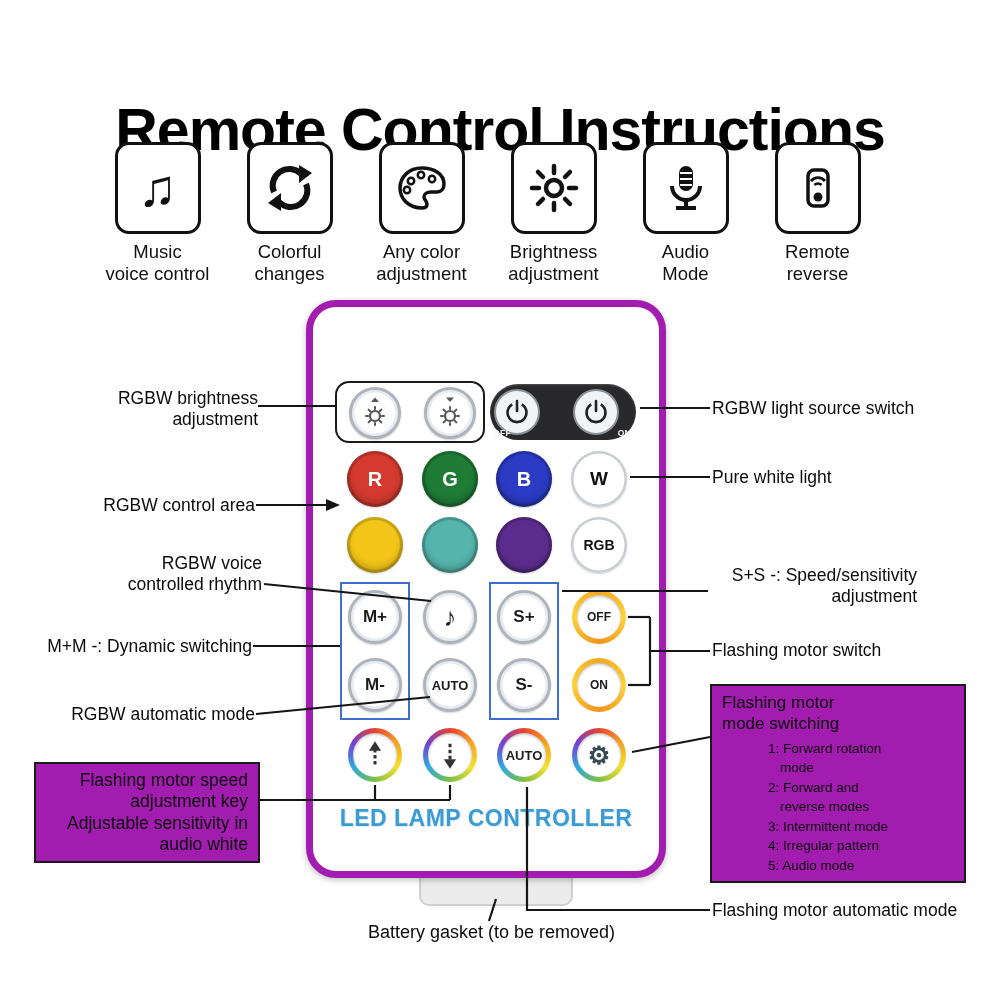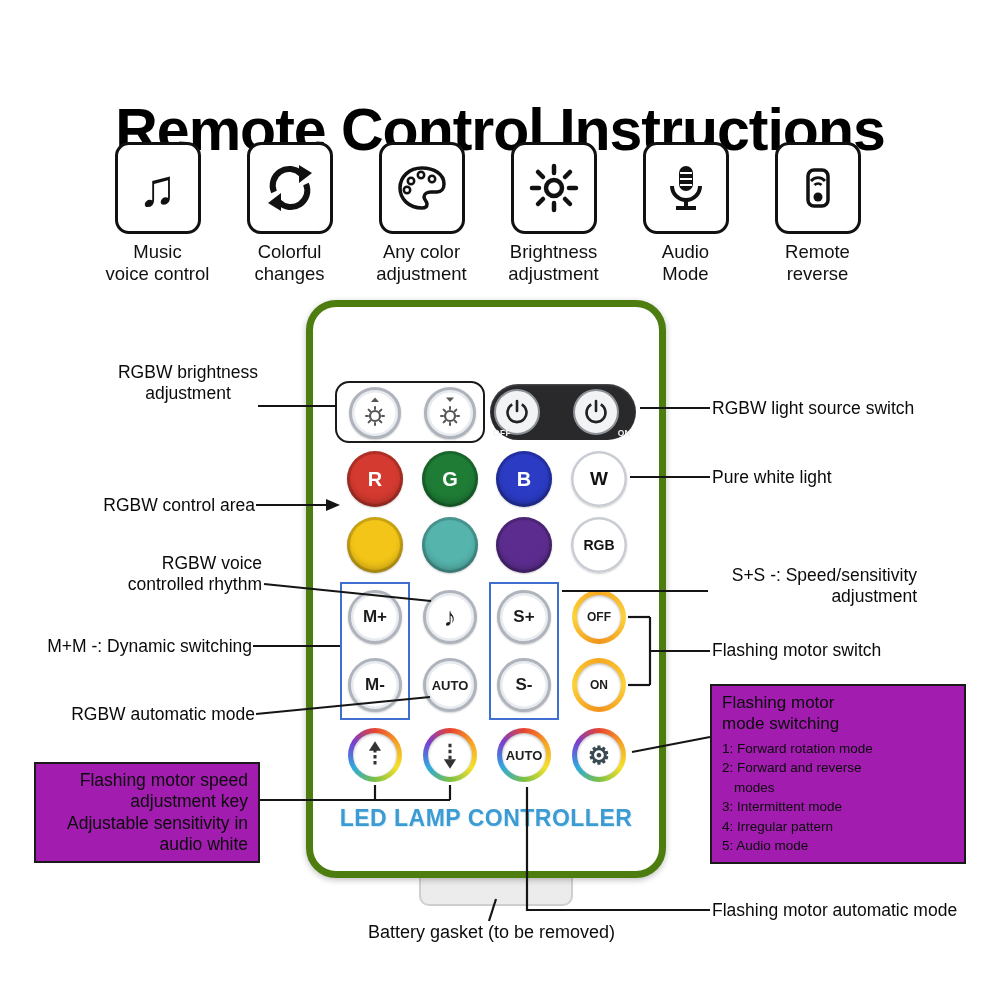--- a/index.html
+++ b/index.html
@@ -13,21 +13,21 @@
   
   .features{position:absolute;left:95px;top:142px;width:785px;display:flex;justify-content:space-between;}
   .feature{width:125px;text-align:center;}
   .feature-box{width:80px;height:86px;margin:0 auto;border:3.5px solid #111;border-radius:14px;
                display:flex;align-items:center;justify-content:center;background:#fff;}
   .feature-label{margin-top:7px;font-size:18.5px;line-height:1.18;color:#111;}
   .glyph-big{font-size:52px;line-height:1;color:#111;}
 
   
   .remote{position:absolute;left:306px;top:300px;width:360px;height:578px;box-sizing:border-box;
-          border:7px solid #4d7c0f;border-radius:30px;background:#fff;z-index:2;
+          border:7px solid #a21caf;border-radius:30px;background:#fff;z-index:2;
           box-shadow:0 2px 6px rgba(0,0,0,.25);}
   .remote-inner{position:absolute;left:0;top:0;right:0;bottom:0;}
 
   .sun-enclosure{position:absolute;left:22px;top:74px;width:150px;height:62px;box-sizing:border-box;
                  border:2.5px solid #1a1a1a;border-radius:14px;}
   .power-panel{position:absolute;left:177px;top:77px;width:146px;height:56px;border-radius:28px;
                background:#29292c;box-shadow:inset 0 1px 2px rgba(255,255,255,.2);}
   .power-circle{position:absolute;top:5px;width:46px;height:46px;border-radius:50%;background:#f2f3f4;
                 box-sizing:border-box;border:2.5px solid #8e9298;display:flex;align-items:center;justify-content:center;}
   .power-tag{position:absolute;bottom:2px;font-size:8.5px;font-weight:bold;color:#f2f2f2;letter-spacing:.3px;}
@@ -60,21 +60,21 @@
   
   .lines{position:absolute;left:0;top:0;z-index:3;pointer-events:none;}
 
   
   .lbl{position:absolute;font-size:17.5px;line-height:1.22;color:#0b0b0b;z-index:4;white-space:nowrap;}
   .lbl-right-align{text-align:right;}
   .lbl-box{border:2px solid #1a1a1a;background:#a21caf;padding:6px 10px;white-space:normal;}
   .speed-box{left:34px;top:762px;width:226px;box-sizing:border-box;text-align:right;}
   .mode-box{left:710px;top:684px;width:256px;box-sizing:border-box;font-size:17px;line-height:1.25;}
   .mode-items{margin-top:4px;width:178px;font-size:13.5px;line-height:1.45;}
-  .mode-item{padding-left:12px;text-indent:-12px;}
+  .mode-item{padding-left:12px;text-indent:-12px;margin-left:46px;}
 </style>
 </head>
 <body>
 
 <div class="canvas">
 
   <h1 class="title">Remote Control Instructions</h1>
 
   <div class="features">
     <div class="feature">
@@ -301,21 +301,21 @@
       <path d="M628 685 L650 685"></path>
       <path d="M650 617 L650 685"></path>
       <path d="M650 651 L710 651"></path>
       <path d="M710 737 L632 752"></path>
       <path d="M710 910 L527 910 L527 787"></path>
       <path d="M489 921 L496 899"></path>
     </g>
     <polygon points="326,499 340,505 326,511" fill="#151515"></polygon>
   </svg>
 
-  <div class="lbl lbl-right-align" style="right:742px;top:362px;text-align:center;">
+  <div class="lbl lbl-right-align" style="right:742px;top:388px;">
     <div>RGBW brightness</div>
     <div>adjustment</div>
   </div>
   <div class="lbl" style="right:745px;top:495px;">RGBW control area</div>
   <div class="lbl lbl-right-align" style="right:738px;top:553px;">
     <div>RGBW voice</div>
     <div>controlled rhythm</div>
   </div>
   <div class="lbl" style="right:748px;top:636px;">M+M -: Dynamic switching</div>
   <div class="lbl" style="right:745px;top:704px;">RGBW automatic mode</div>

